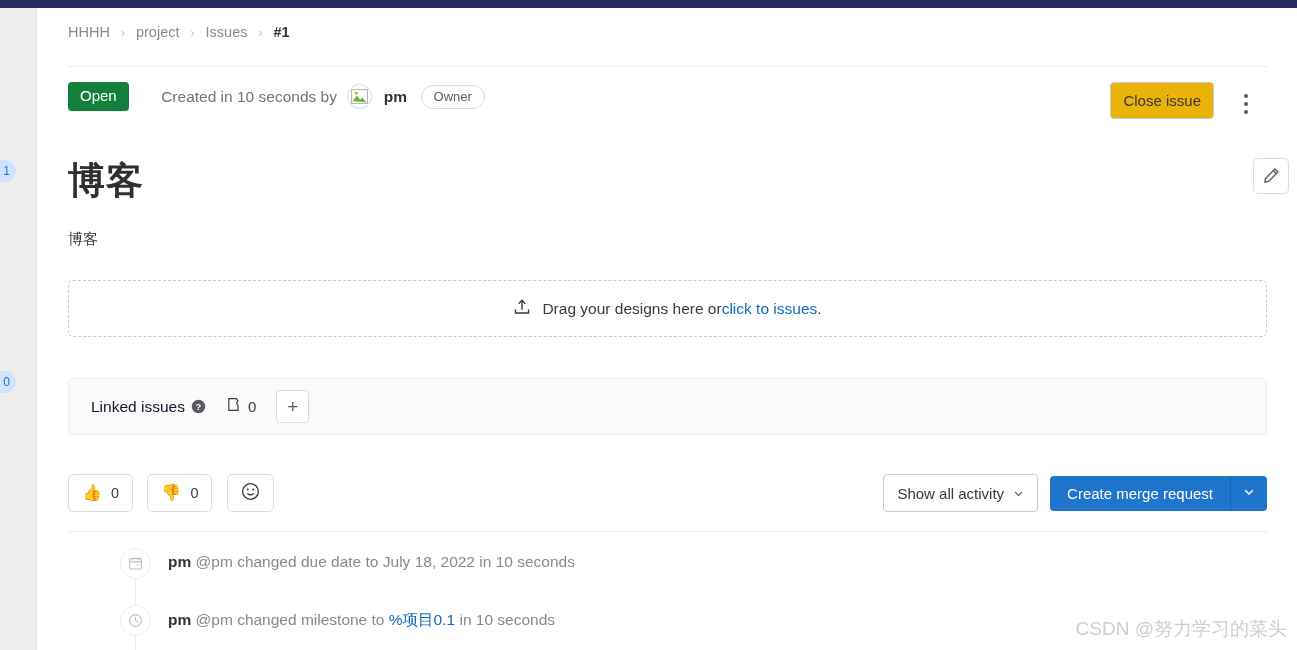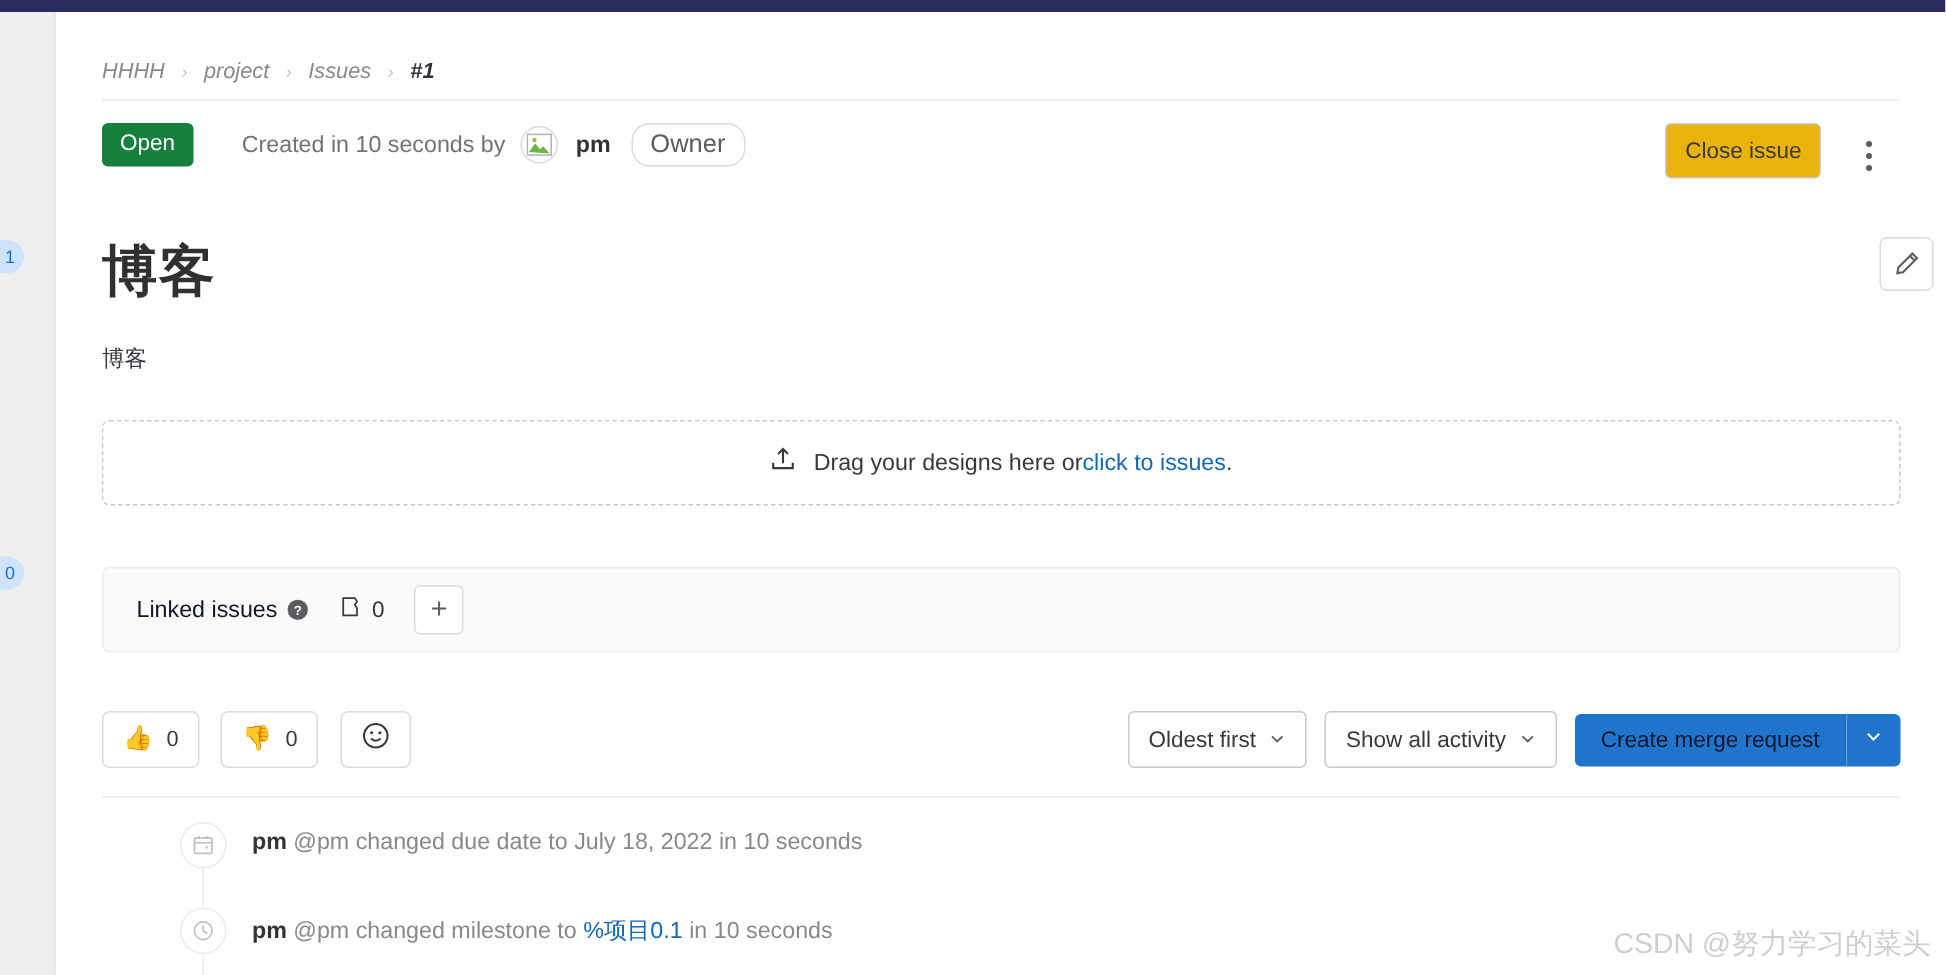--- a/index.html
+++ b/index.html
@@ -26,22 +26,22 @@
     border-radius: 11px; font-size: 12px; line-height: 22px;
     text-align: right; padding-right: 6px; font-family: "Liberation Sans", sans-serif;
   }
   .side-badge.b1 { top: 152px; }
   .side-badge.b2 { top: 363px; }
 
   
   .content { position: absolute; left: 38px; top: 8px; width: 1259px; height: 642px; background: #fff; }
 
   .breadcrumb {
-    position: absolute; left: 30px; top: 32px;
-    font-size: 14.5px; color: #89888d; white-space: nowrap; font-style: italic;
+    position: absolute; left: 30px; top: 16px;
+    font-size: 14.5px; color: #89888d; white-space: nowrap;
   }
   .breadcrumb .crumb { color: #89888d; }
   .breadcrumb .crumb.current { color: #333238; font-weight: bold; }
   .breadcrumb .sep { color: #bfbfc3; margin: 0 7px; font-size: 12px; }
 
   .hr {
     position: absolute; left: 30px; top: 58px; width: 1199px; height: 1px;
     background: #ececef;
   }
 
@@ -66,21 +66,21 @@
     position: relative; overflow: hidden;
   }
   .avatar svg { position: absolute; left: 3px; top: 3px; }
   .author-name {
     display: inline-block; vertical-align: middle; margin-left: 7px;
     font-size: 15.5px; font-weight: bold; color: #333238;
   }
   .owner-pill {
     display: inline-block; vertical-align: middle; margin-left: 9px;
     border: 1px solid #dcdcde; border-radius: 12px;
-    font-size: 17px; color: #5d5b62; padding: 3px 12px 4px;
+    font-size: 13px; color: #5d5b62; padding: 3px 12px 4px;
   }
   .btn-close {
     position: absolute; right: 53px; top: 0;
     border: 1px solid #c9c9ce; background: #eab308; border-radius: 4px;
     font-size: 15px; color: #3a383f; padding: 9px 12px; cursor: pointer;
     font-family: "Liberation Sans", sans-serif;
   }
   .kebab {
     position: absolute; right: 8px; top: 5px; width: 26px; height: 32px;
     cursor: pointer;
@@ -147,21 +147,21 @@
   .react-btn .cnt { font-size: 14.5px; color: #3a383f; margin-left: 9px; }
   .right-controls { position: absolute; right: 0; top: 0; display: flex; align-items: center; }
   .dropdown {
     display: flex; align-items: center; height: 38px; padding: 0 13px;
     border: 1px solid #c9c9ce; border-radius: 4px; background: #fff;
     font-size: 15px; color: #3a383f; margin-left: 12px; cursor: pointer;
   }
   .dropdown .chev { margin-left: 9px; }
   .split-btn { display: flex; margin-left: 12px; }
   .split-main {
-    background: #1f75cb; color: #0f172a; font-size: 15px;
+    background: #1f75cb; color: #ffffff; font-size: 15px;
     padding: 9px 17px; border-radius: 4px 0 0 4px; cursor: pointer;
     border-right: 1px solid #1964ad;
   }
   .split-toggle {
     background: #1f75cb; width: 36px; border-radius: 0 4px 4px 0;
     display: flex; align-items: center; justify-content: center; cursor: pointer;
   }
 
   .hr2 {
     position: absolute; left: 30px; top: 523px; width: 1199px; height: 1px;
@@ -303,28 +303,20 @@
             <circle cx="8" cy="8" r="6.6"></circle>
             <circle cx="5.7" cy="6.3" r="0.85" fill="#3a383f" stroke="none"></circle>
             <circle cx="10.3" cy="6.3" r="0.85" fill="#3a383f" stroke="none"></circle>
             <path d="M5.3 9.6 Q8 12 10.7 9.6"></path>
           </svg>
         </span>
       </div>
 
       <div class="right-controls">
         <div class="dropdown">
-          <span>Oldest first</span>
-          <span class="chev">
-            <svg width="11" height="11" viewBox="0 0 12 12" fill="none" stroke="#5d5b62" stroke-width="1.3">
-              <path d="M2.2 4.2 L6 8 L9.8 4.2"></path>
-            </svg>
-          </span>
-        </div>
-        <div class="dropdown">
           <span>Show all activity</span>
           <span class="chev">
             <svg width="11" height="11" viewBox="0 0 12 12" fill="none" stroke="#5d5b62" stroke-width="1.3">
               <path d="M2.2 4.2 L6 8 L9.8 4.2"></path>
             </svg>
           </span>
         </div>
         <div class="split-btn">
           <div class="split-main">Create merge request</div>
           <div class="split-toggle">

